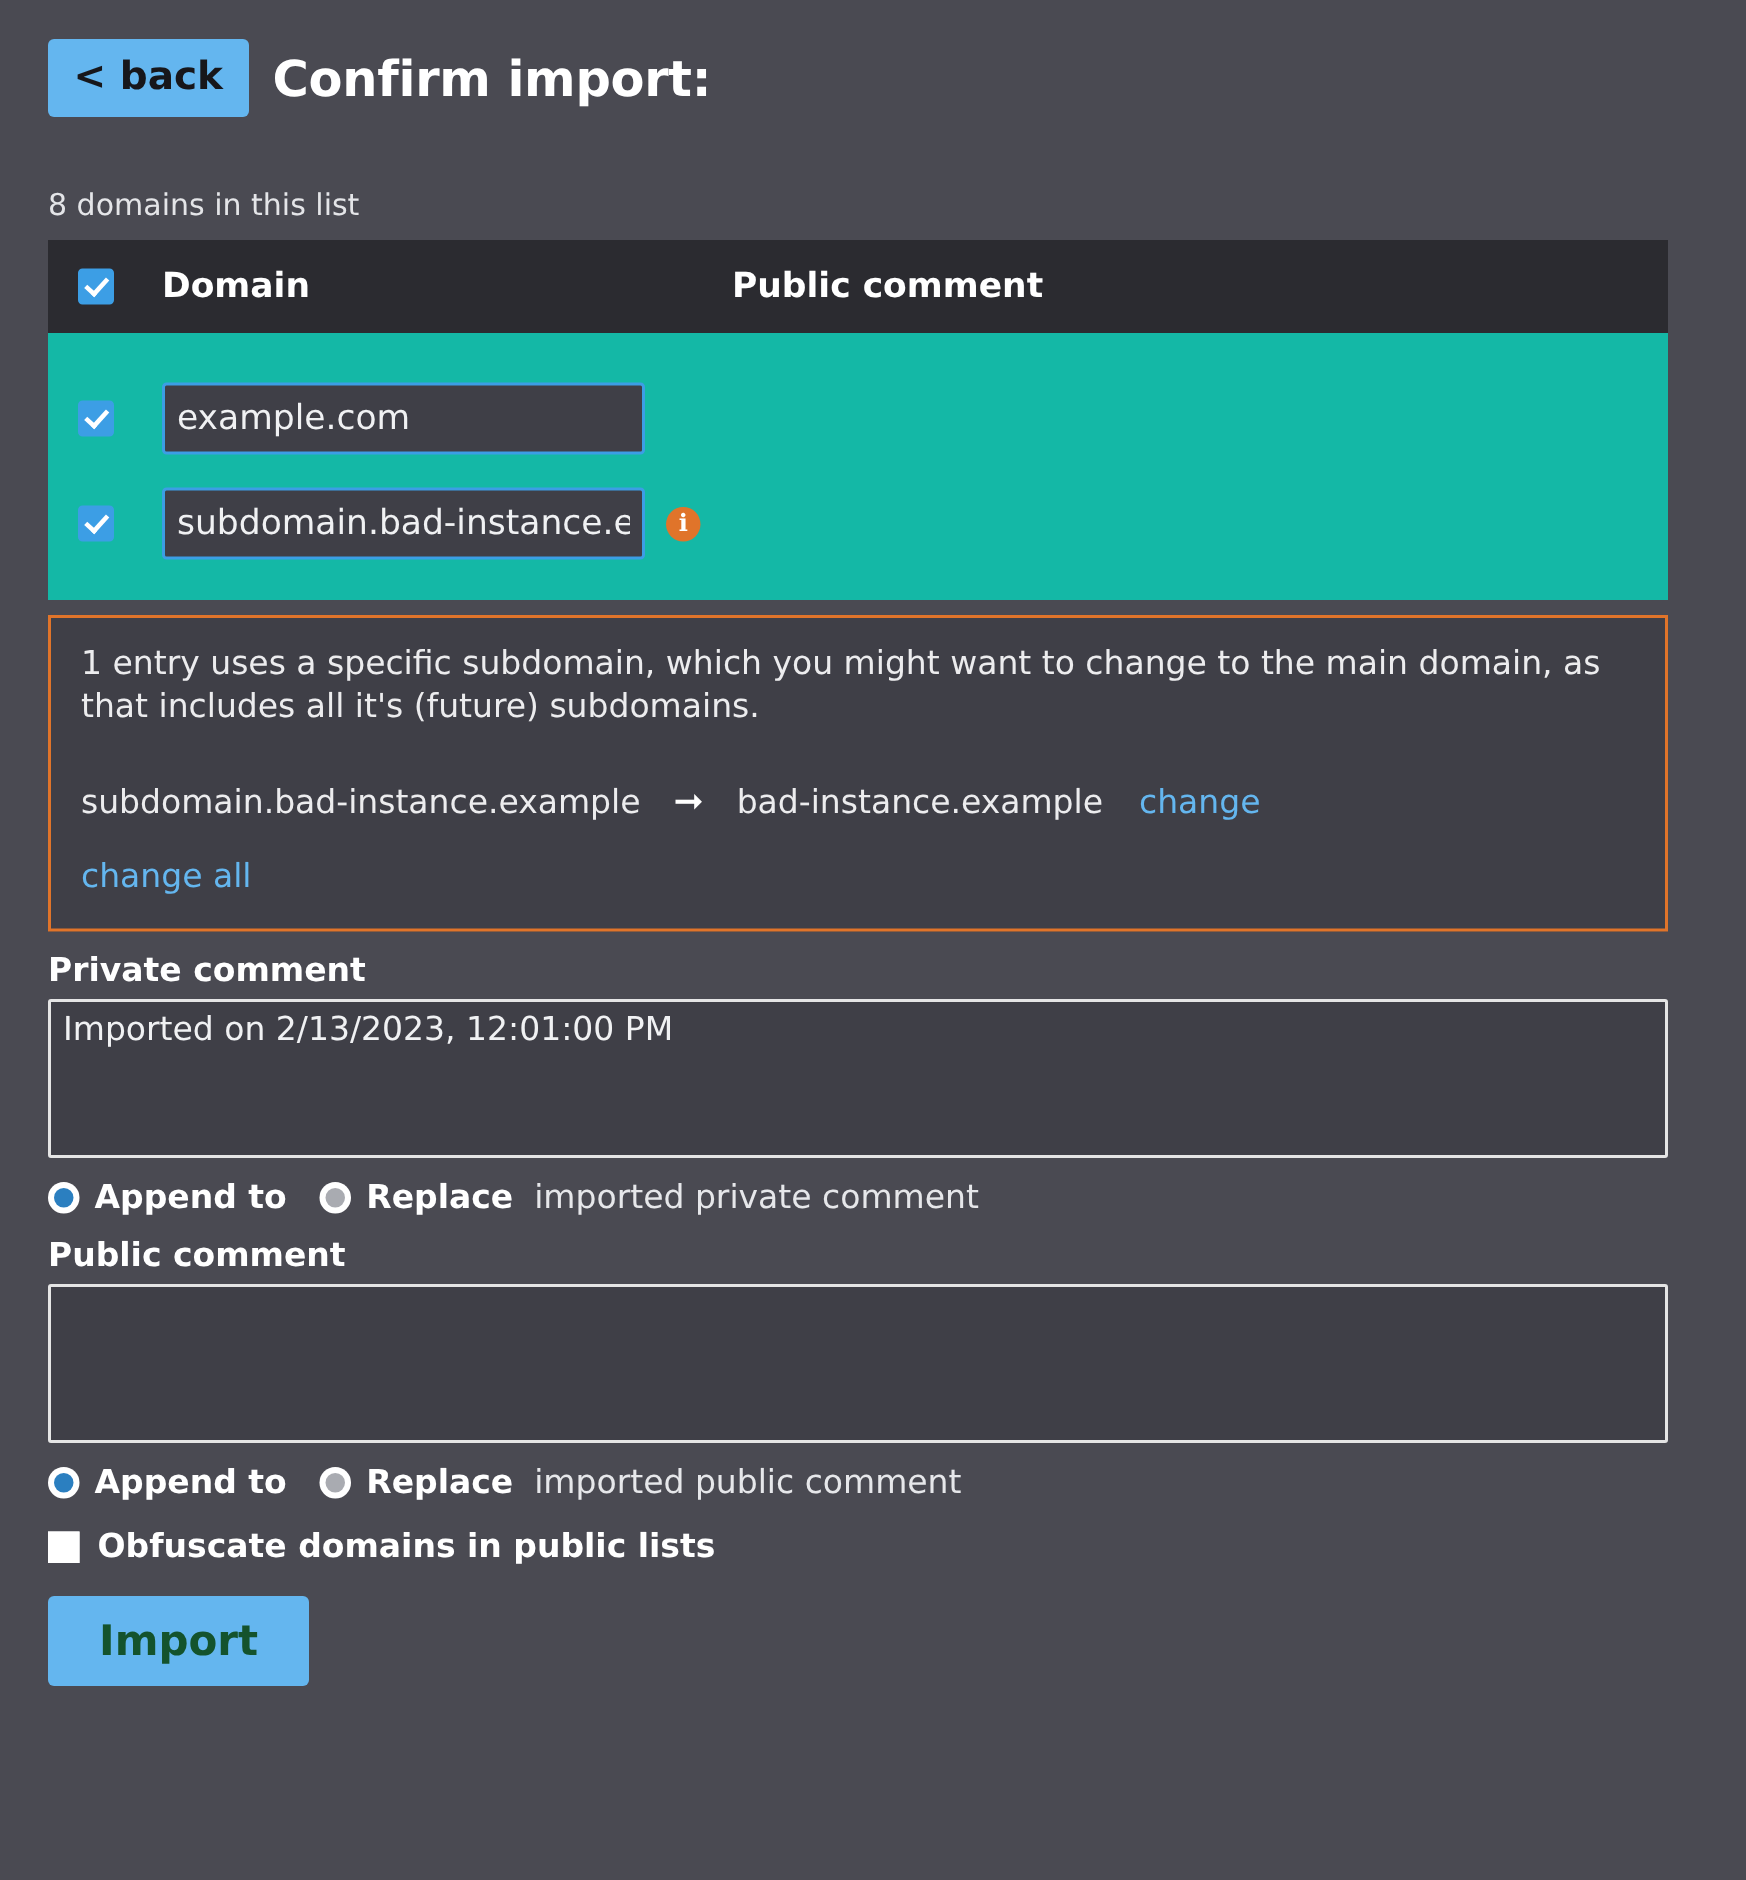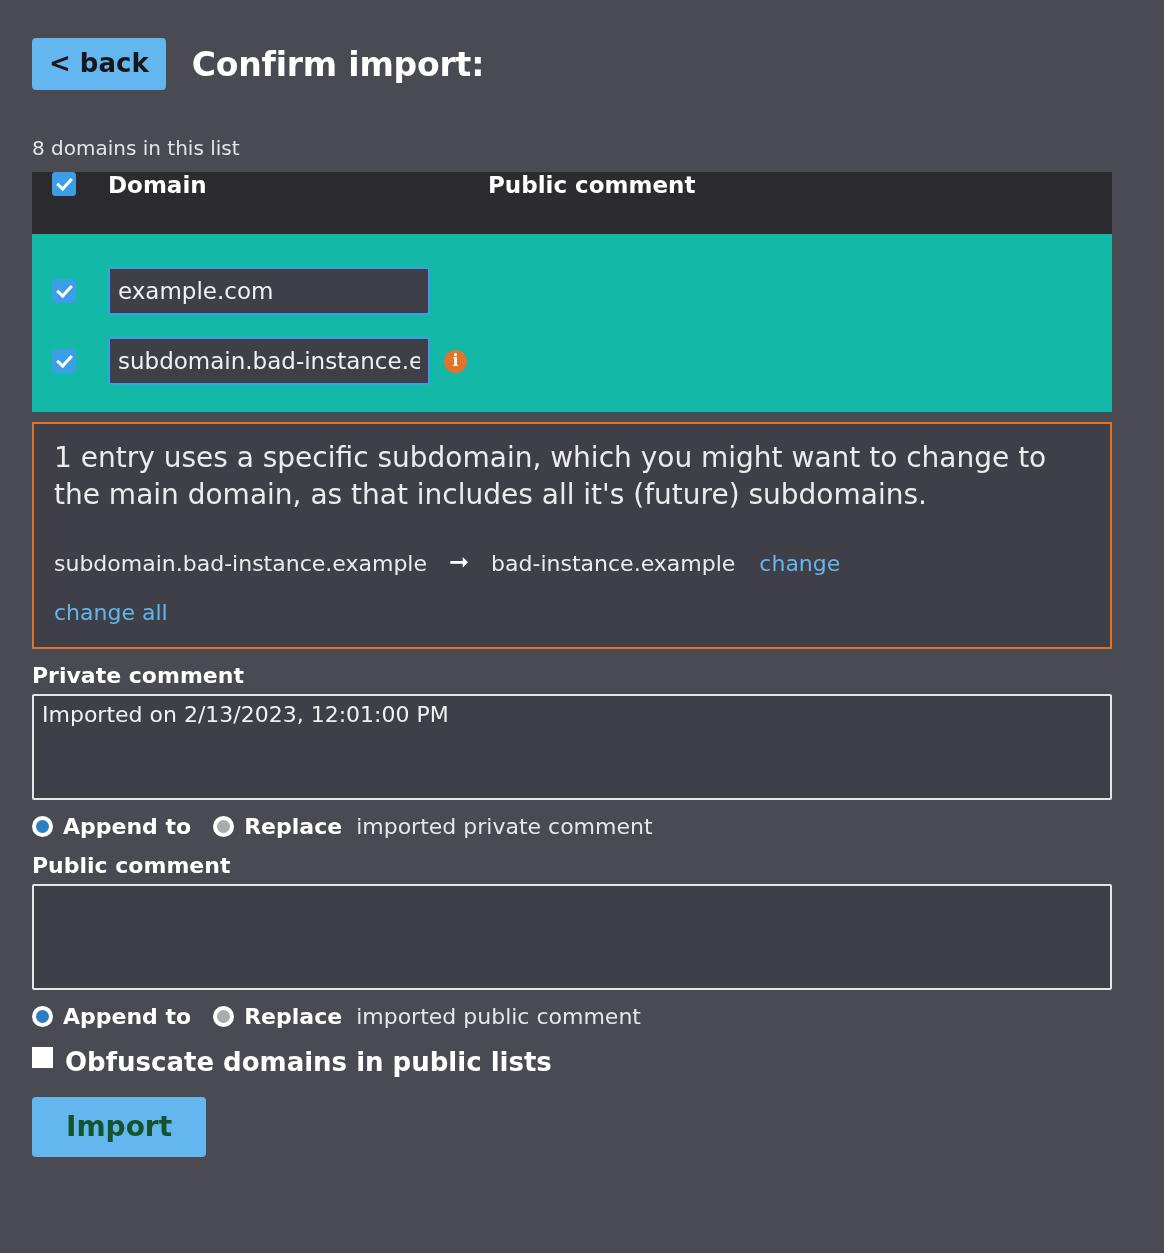--- a/index.html
+++ b/index.html
@@ -18,22 +18,22 @@
     height: 1253px;
     position: relative;
     box-sizing: border-box;
     padding: 0 32px;
   }
 
   
   .header {
     display: flex;
     align-items: center;
-    gap: 26px;
-    padding-top: 38px;
+    gap: 16px;
+    padding-top: 26px;
   }
   .back-btn {
     background: #64b6ef;
     color: #17171b;
     font-weight: bold;
     font-size: 26px;
     border: none;
     border-radius: 4px;
     padding: 12px 17px 14px 17px;
     cursor: pointer;
@@ -56,20 +56,21 @@
 
   
   .table {
     margin-top: 12px;
     border: 0;
     width: 1080px;
   }
   .table-head {
     background: #2b2b30;
     display: flex;
+    align-items: center;
     height: 62px;
     padding-left: 20px;
   }
   .table-body {
     background: #14b8a6;
     padding: 22px 0 16px 20px;
   }
   .chk {
     width: 22px;
     height: 22px;
@@ -146,21 +147,21 @@
   
   .warn-box {
     margin-top: 10px;
     width: 1080px;
     box-sizing: border-box;
     border: 2px solid #e0742a;
     background: #3f3f47;
     padding: 16px 20px 22px 20px;
   }
   .warn-text {
-    font-size: 28px;
+    font-size: 22px;
     line-height: 1.32;
     color: #ececee;
   }
   .mapping-row {
     margin-top: 34px;
     display: flex;
     align-items: flex-end;
     font-size: 22px;
     color: #ececee;
   }
@@ -245,23 +246,23 @@
   }
   .radio-gap { margin-left: 22px; }
   .radio-trail {
     margin-left: 14px;
     color: #e6e7ea;
     font-weight: normal;
   }
 
   .obf-row {
     display: flex;
-    align-items: flex-start;
+    align-items: center;
     margin-top: 18px;
-    font-size: 26px;
+    font-size: 22px;
   }
   .obf-box {
     width: 19px;
     height: 19px;
     background: #ffffff;
     border: 1px solid #ffffff;
     flex: 0 0 auto;
     cursor: pointer;
   }
   .obf-label {

